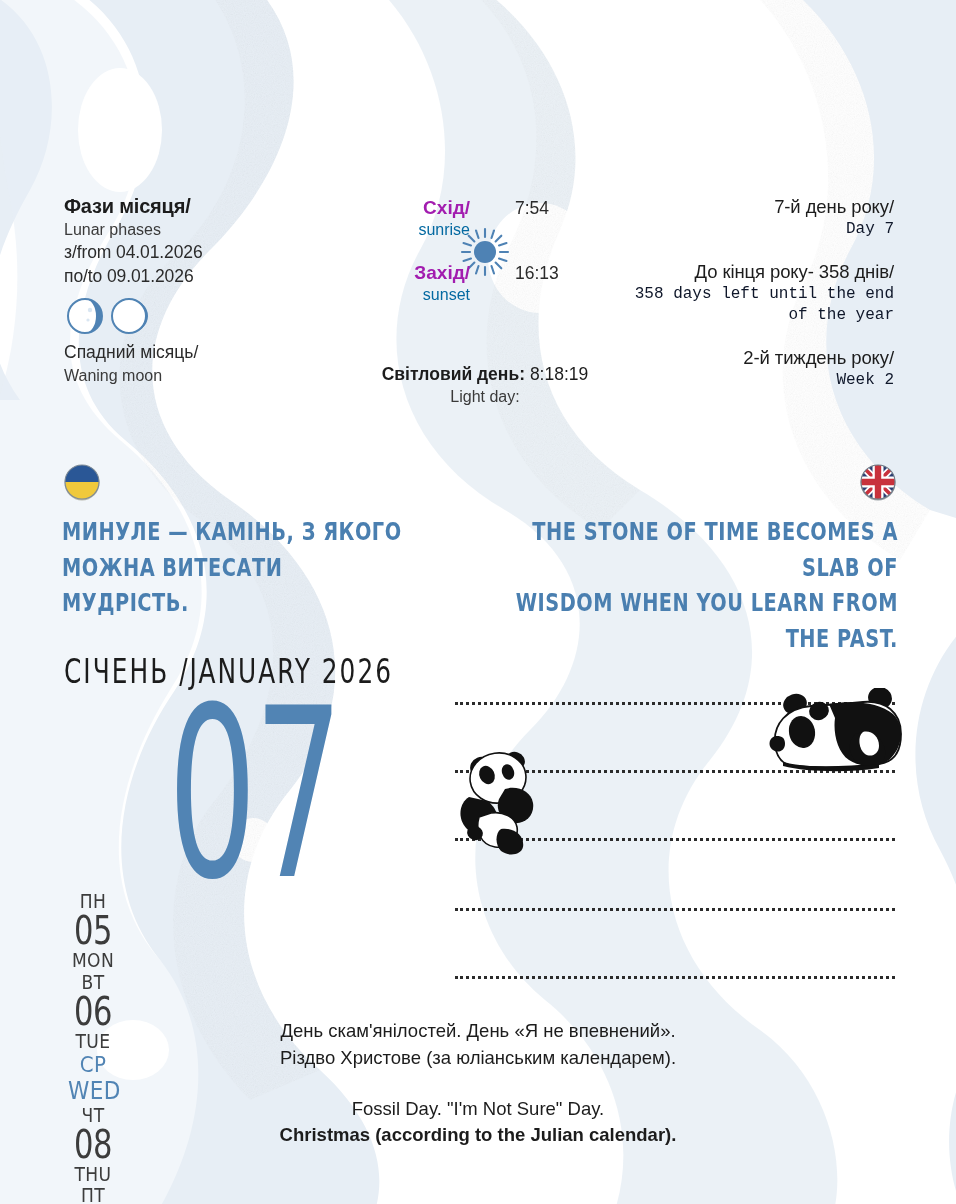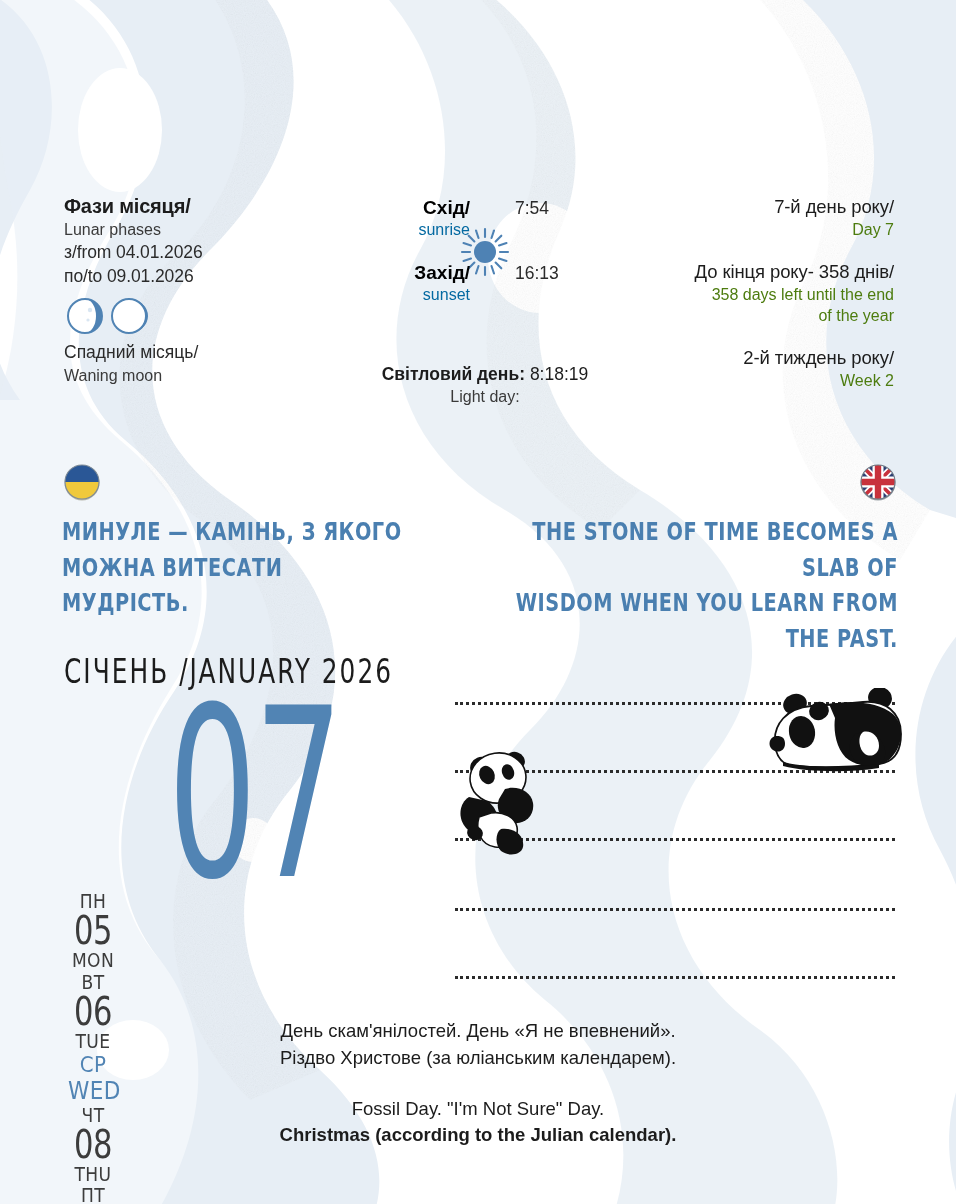--- a/index.html
+++ b/index.html
@@ -86,21 +86,21 @@
   }
   .sun-label {
     position: absolute;
     width: 105px;
     text-align: right;
     left: 0;
   }
   .sun-label .ua {
     font-size: 19px;
     font-weight: bold;
-    color: #000000;
+    color: #a21caf;
     line-height: 1.2;
   }
   .sun-label .en {
     font-size: 16px;
     color: #0369a1;
     line-height: 1.3;
   }
   .sun-time {
     position: absolute;
     left: 150px;
@@ -125,21 +125,21 @@
   .lightday .l2 { font-size: 16px; color: #3a3a3a; line-height: 1.35; }
 
   
   .yearinfo {
     position: absolute;
     right: 62px; top: 10px;
     width: 330px;
     text-align: right;
   }
   .yi-main { font-size: 18.5px; color: #1c1c1c; line-height: 1.3; letter-spacing: -0.1px; }
-  .yi-sub  { font-size: 16px; color: #4d7c0f; line-height: 1.32; }
+  .yi-sub  { font-size: 16px; color: #0f172a; line-height: 1.32; font-family: Liberation Mono, monospace; }
   .yi-gap  { height: 20px; }
 
   
   .quote-ua {
     position: absolute;
     left: 62px; top: 462px;
     width: 400px;
   }
   .quote-en {
     position: absolute;

